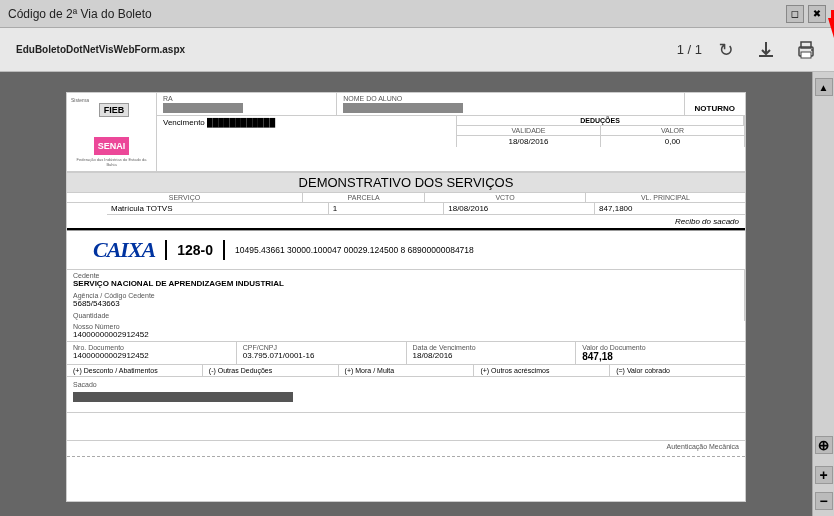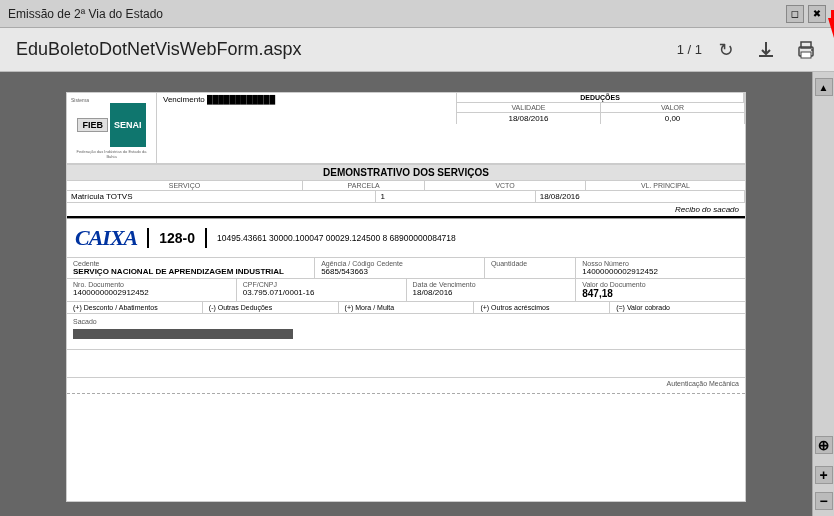--- a/index.html
+++ b/index.html
@@ -28,21 +28,21 @@
     
     .toolbar {
       background: #e8e8e8;
       height: 44px;
       display: flex;
       align-items: center;
       padding: 0 16px;
       gap: 12px;
       border-bottom: 1px solid #bbb;
     }
-    .toolbar-filename { font-size: 18px; color: #222; flex: 1; }
+    .toolbar-filename { font-size: 10px; color: #222; flex: 1; font-weight: bold; }
     .page-info { font-size: 13px; color: #333; margin: 0 auto; }
     .toolbar-icons { display: flex; gap: 16px; align-items: center; }
     .toolbar-icon {
       width: 24px; height: 24px;
       display: flex; align-items: center; justify-content: center;
       cursor: pointer; color: #444; font-size: 18px;
     }
     .toolbar-icon.print-icon-highlight {
       position: relative;
     }
@@ -102,21 +102,21 @@
 
     
     .boleto-top {
       border-bottom: 1px solid #999;
     }
   </style>
 </head>
 <body>
 
 <div class="title-bar">
-  <span class="title-bar-text">Emissão de 2ª Via do Estado</span>
+  <span class="title-bar-text">Código de 2ª Via do Boleto</span>
   <div class="title-bar-controls">
     <div class="title-bar-btn">◻</div>
     <div class="title-bar-btn">✖</div>
   </div>
 </div>
 
 <div class="toolbar">
   <span class="toolbar-filename">EduBoletoDotNetVisWebForm.aspx</span>
   <span class="page-info">
     <span>1</span>
@@ -154,28 +154,39 @@
   <div class="pdf-area">
 
     <div class="boleto">
 
       <div class="boleto-top">
 
         <div style="display:flex; border-bottom:1px solid #ccc;">
 
           <div style="width:90px; padding:4px; border-right:1px solid #ccc; display:flex; flex-direction:column; align-items:center; justify-content:center;">
             <div style="font-size:5px; color:#666; align-self:flex-start;">Sistema</div>
-            <div style="display:flex; gap:2px; align-items:center;">
+            <div style="display:flex; gap:20px; align-items:flex-end;flex-direction:column;">
               <div style="background:#e0e0e0; padding:1px 4px; font-size:9px; font-weight:bold; border:1px solid #999;">FIEB</div>
-              <div style="background:#0f766e; color:white; padding:17px 4px; font-size:9px; font-weight:bold;">SENAI</div>
+              <div style="background:#ec4899; color:white; padding:4px 4px; font-size:9px; font-weight:bold;">SENAI</div>
             </div>
             <div style="font-size:4px; color:#666; margin-top:2px; text-align:center;">Federação das Indústrias do Estado da Bahia</div>
           </div>
 
           <div style="flex:1; display:flex; flex-direction:column;">
+            <div style="display:flex; border-bottom:1px solid #ccc;">
+              <div style="flex:1; padding:2px 6px; border-right:1px solid #ccc;">
+                <div style="font-size:7px; color:#555;">RA</div>
+                <div style="font-size:8px; background:#888; color:#888; height:10px; width:80px; margin-top:1px;"></div>
+              </div>
+              <div style="flex:2; padding:2px 6px; border-right:1px solid #ccc;">
+                <div style="font-size:7px; color:#555;">NOME DO ALUNO</div>
+                <div style="font-size:8px; background:#888; color:#888; height:10px; width:120px; margin-top:1px;"></div>
+              </div>
+              <div style="padding:2px 10px; font-size:8px; font-weight:bold; display:flex; align-items:flex-end;">NOTURNO</div>
+            </div>
             <div style="display:flex;">
               <div style="flex:1; padding:2px 6px; border-right:1px solid #ccc;">
                 <div style="font-size:8px;">Vencimento ████████████</div>
               </div>
               <div style="flex:1; display:flex; flex-direction:column; border-right:1px solid #ccc;">
                 <div style="display:flex; border-bottom:1px solid #ccc;">
                   <div style="flex:1; text-align:center; font-size:7px; font-weight:bold; padding:1px; border-right:1px solid #ccc;">DEDUÇÕES</div>
                 </div>
                 <div style="display:flex; border-bottom:1px solid #ccc;">
                   <div style="flex:1; text-align:center; font-size:7px; color:#555; padding:1px; border-right:1px solid #ccc;">VALIDADE</div>
@@ -183,45 +194,46 @@
                 </div>
                 <div style="display:flex;">
                   <div style="flex:1; text-align:center; font-size:8px; padding:1px; border-right:1px solid #ccc;">18/08/2016</div>
                   <div style="flex:1; text-align:center; font-size:8px; padding:1px;">0,00</div>
                 </div>
               </div>
             </div>
           </div>
         </div>
 
-        <div style="background:#e0e0e0; text-align:center; font-size:10px; font-weight:bold; padding:2px; border-bottom:1px solid #ccc; border-top:1px solid #ccc;">DEMONSTRATIVO DOS SERVIÇOS</div>
+        <div style="background:#e0e0e0; text-align:center; font-size:13px; font-weight:normal; padding:2px; border-bottom:1px solid #ccc; border-top:1px solid #ccc;">DEMONSTRATIVO DOS SERVIÇOS</div>
 
         <div style="display:flex; border-bottom:1px solid #ccc;">
           <div style="flex:3; text-align:center; font-size:7px; color:#555; padding:1px 4px; border-right:1px solid #ccc;">SERVIÇO</div>
           <div style="flex:1.5; text-align:center; font-size:7px; color:#555; padding:1px 4px; border-right:1px solid #ccc;">PARCELA</div>
           <div style="flex:2; text-align:center; font-size:7px; color:#555; padding:1px 4px; border-right:1px solid #ccc;">VCTO</div>
           <div style="flex:2; text-align:center; font-size:7px; color:#555; padding:1px 4px;">VL. PRINCIPAL</div>
         </div>
 
-        <div style="display:flex; border-bottom:1px solid #ccc;">
+        <div style="display:flex; border-bottom:1px solid #ccc;margin-left:40px;">
           <div style="flex:3; font-size:8px; padding:1px 4px; border-right:1px solid #ccc;">Matrícula TOTVS</div>
           <div style="flex:1.5; font-size:8px; padding:1px 4px; border-right:1px solid #ccc;">1</div>
           <div style="flex:2; font-size:8px; padding:1px 4px; border-right:1px solid #ccc;">18/08/2016</div>
+          <div style="flex:2; font-size:8px; padding:1px 4px;">847,1800</div>
         </div>
 
         <div style="display:flex; justify-content:flex-end; padding:2px 6px; font-size:8px; font-style:italic; border-bottom:2px solid #000;">Recibo do sacado</div>
       </div>
 
       <div style="display:flex; align-items:center; padding:6px 8px; border-bottom:1px solid #ccc; gap:10px;">
-        <div style="color:#0033a0; font-size:22px; font-weight:bold; font-style:italic; font-family:Georgia,serif; letter-spacing:-1px;">CAIXA</div>
+        <div style="color:#0033a0; font-size:22px; font-weight:bold; font-style:italic; font-family:Georgia,serif; letter-spacing:-1px;margin-left:18px;">CAIXA</div>
         <div style="font-size:14px; font-weight:bold; border-left:2px solid #000; border-right:2px solid #000; padding:2px 10px;">128-0</div>
         <div style="font-size:8.5px; flex:1;">10495.43661 30000.100047 00029.124500 8 68900000084718</div>
       </div>
 
-      <div style="display:flex; border-bottom:1px solid #ccc;">
+      <div style="display:flex; border-bottom:1px solid #ccc;flex-direction:column;">
         <div style="flex:3; padding:2px 6px; border-right:1px solid #ccc;">
           <div style="font-size:7px; color:#555;">Cedente</div>
           <div style="font-size:8px; font-weight:bold;">SERVIÇO NACIONAL DE APRENDIZAGEM INDUSTRIAL</div>
         </div>
         <div style="flex:2; padding:2px 6px; border-right:1px solid #ccc;">
           <div style="font-size:7px; color:#555;">Agência / Código Cedente</div>
           <div style="font-size:8px;">5685/543663</div>
         </div>
         <div style="flex:1; padding:2px 6px; border-right:1px solid #ccc;">
           <div style="font-size:7px; color:#555;">Quantidade</div>

